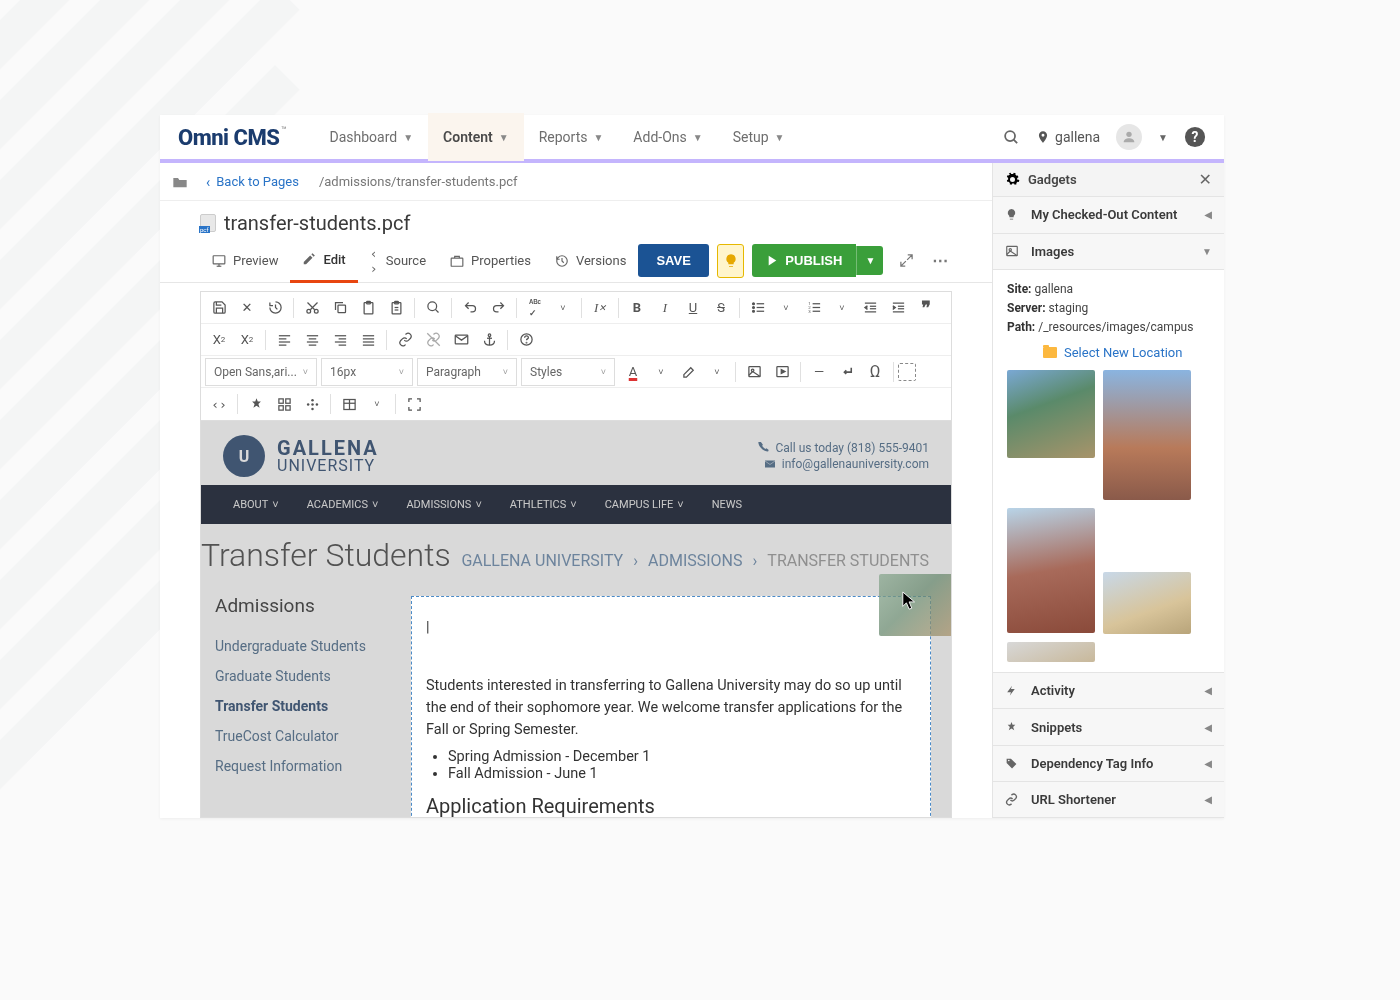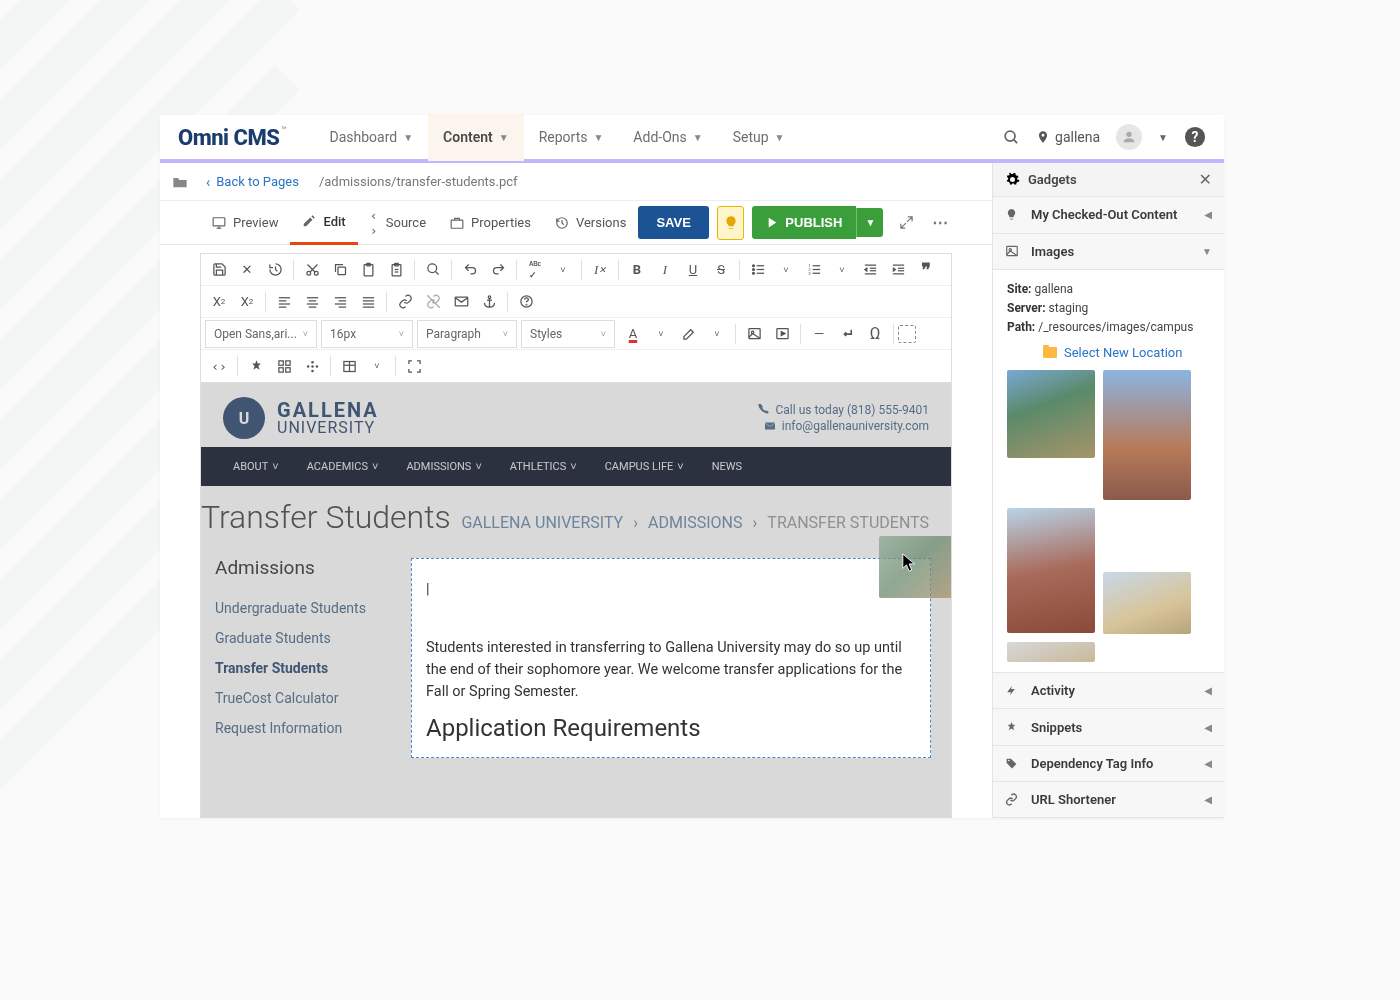--- a/index.html
+++ b/index.html
@@ -74,21 +74,21 @@
 .crumbs .act { color: #999; }
 .content-cols { display: flex; }
 .sidenav { width: 190px; padding: 10px 14px; }
 .sidenav h3 { font-size: 19px; color: #333; margin-bottom: 14px; font-weight: 400; }
 .sidenav a { display: block; padding: 7px 0; font-size: 14px; color: #4a6a8a; text-decoration: none; }
 .sidenav a.cur { color: #2b4970; font-weight: 700; }
 .editzone { flex: 1; padding: 12px 20px 18px 20px; position: relative; z-index: 5; }
 .editzone-inner { border: 1px dashed #4a8ac7; background: #fff; padding: 12px 14px; min-height: 200px; }
 .editzone p { font-size: 14.5px; color: #333; line-height: 1.5; margin: 8px 0; }
 .editzone ul { margin: 8px 0 10px 22px; font-size: 14.5px; color: #333; }
-.editzone h2 { font-size: 24px; font-weight: 400; color: #333; margin-top: 12px; }
+.editzone h2 { font-size: 20px; font-weight: 400; color: #333; margin-top: 12px; }
 .drag-cursor { position: absolute; top: 6px; right: 32px; z-index: 10; }
 .drag-img { position: absolute; top: -10px; right: -20px; width: 92px; height: 62px; background: linear-gradient(135deg, #8aa890 0%, #6a8a70 40%, #b8946a 100%); opacity: 0.75; border-radius: 2px; z-index: 9; }
 
 .gadgets { width: 232px; border-left: 1px solid #e4e4e4; background: #84cc16; display: flex; flex-direction: column; font-size: 13px; overflow: hidden; }
 .ghdr { display: flex; align-items: center; height: 38px; padding: 0 12px; border-bottom: 1px solid #e4e4e4; background: #f4f4f4; }
 .ghdr .gtitle { font-weight: 600; color: #444; margin-left: 8px; }
 .ghdr .gclose { margin-left: auto; color: #666; cursor: pointer; font-size: 16px; }
 .gacc { display: flex; align-items: center; height: 40px; padding: 0 12px; border-bottom: 1px solid #e4e4e4; background: #f7f7f7; cursor: pointer; }
 .gacc .ic { color: #666; margin-right: 10px; width: 16px; text-align: center; }
 .gacc .lbl { font-weight: 600; color: #3a3a3a; flex: 1; }
@@ -192,20 +192,24 @@
               <path d="M2 4h7l2 3h11v11H2z"></path>
             </svg>
           </span>
         <span class="back">
             <span style="font-size:14px;">‹</span>
             <span>Back to Pages</span>
           </span>
         <span class="path">/admissions/transfer-students.pcf</span>
       </div>
 
+      <div class="filehdr">
+        <span class="fileic"></span>
+        <span class="fname">transfer-students.pcf</span>
+      </div>
 
       <div class="tabsrow">
         <div class="ftab">
             <span class="ic">
               <svg width="14" height="14" viewBox="0 0 24 24" fill="none" stroke="currentColor" stroke-width="2">
                 <rect x="2" y="3" width="20" height="14" rx="1"></rect>
                 <line x1="8" y1="21" x2="16" y2="21"></line>
                 <line x1="12" y1="17" x2="12" y2="21"></line>
               </svg>
             </span>
@@ -599,20 +603,24 @@
           <div class="editzone">
             <div class="drag-img"></div>
             <div class="drag-cursor">
                 <svg width="18" height="22" viewBox="0 0 20 24">
                   <path d="M2 2l0 16 4-4 3 7 3-1-3-7 6 0z" fill="#000" stroke="#fff" stroke-width="1"></path>
                 </svg>
               </div>
             <div class="editzone-inner">
               <p style="min-height:50px;">|</p>
               <p>Students interested in transferring to Gallena University may do so up until the end of their sophomore year. We welcome transfer applications for the Fall or Spring Semester.</p>
+              <ul>
+                <li>Spring Admission - December 1</li>
+                <li>Fall Admission - June 1</li>
+              </ul>
               <h2>Application Requirements</h2>
             </div>
           </div>
         </div>
       </div>
 
     </div>
 
     <div class="gadgets">
       <div class="ghdr">

